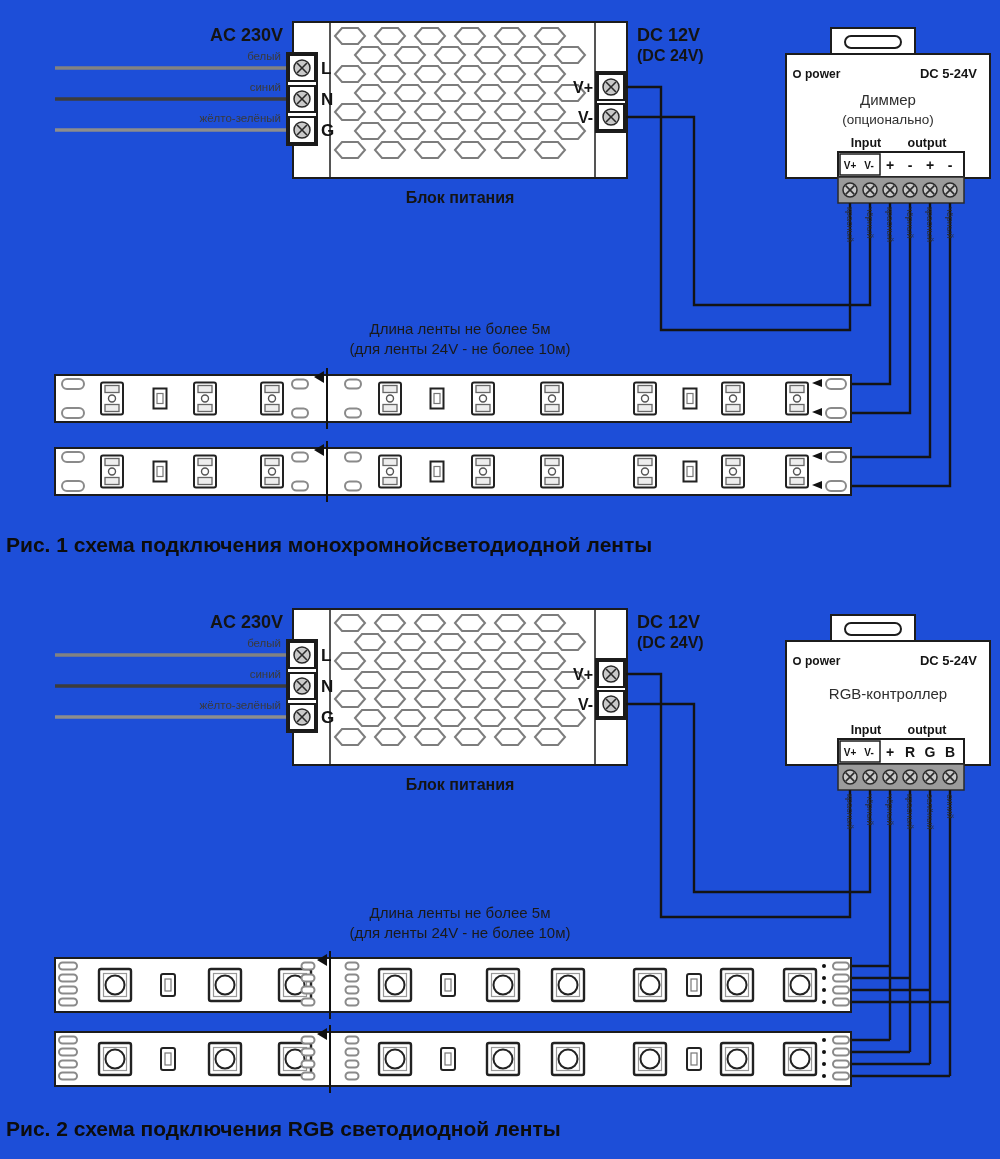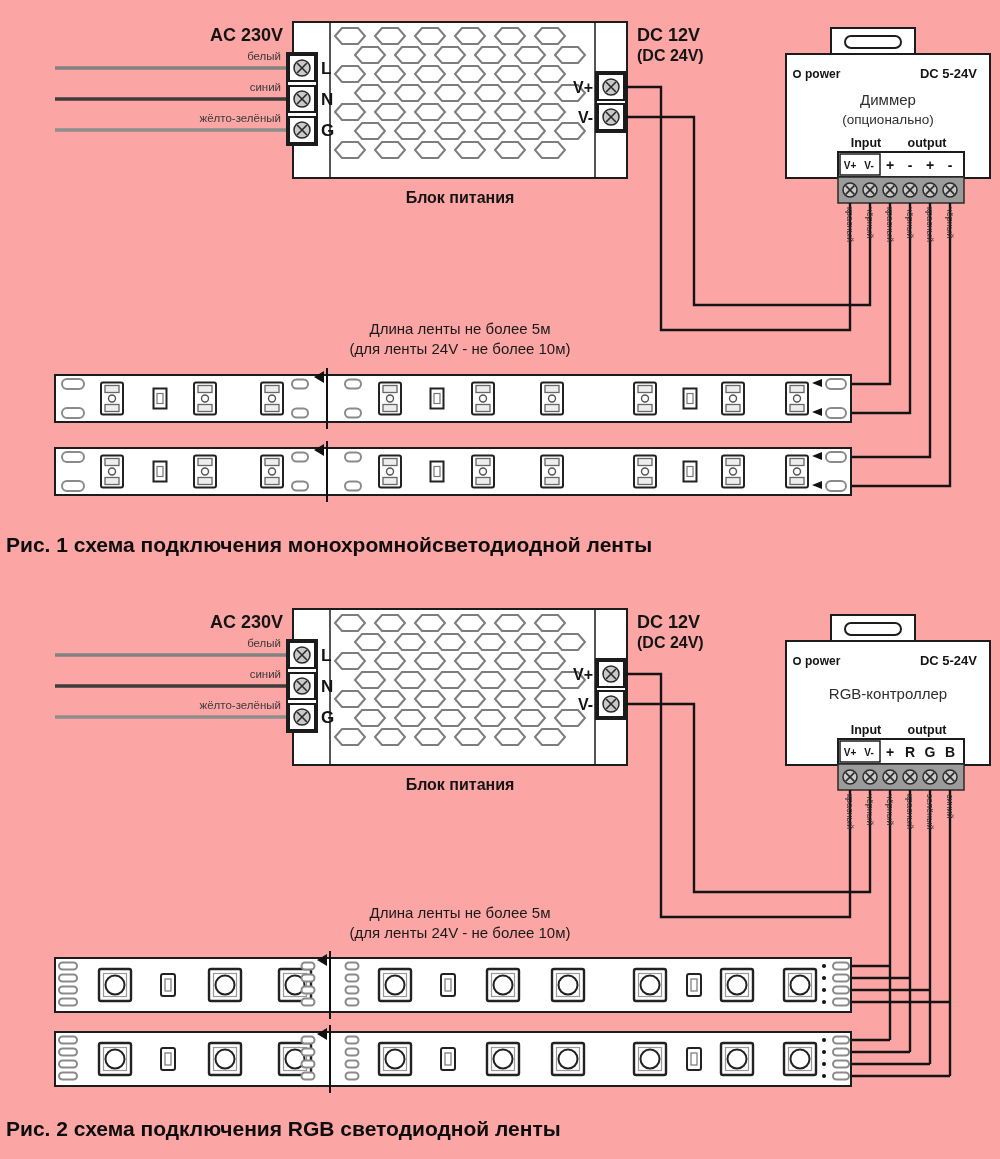--- a/index.html
+++ b/index.html
@@ -1,16 +1,16 @@
 <!DOCTYPE html>
 <html><head>
 <meta charset="utf-8">
 <style>
   html,body{margin:0;padding:0;background:#fbfbfb;}
-  .stage{position:relative;width:1000px;height:1159px;background:#fca5a5;overflow:hidden;}
+  .stage{position:relative;width:1000px;height:1159px;background:#1d4ed8;overflow:hidden;}
   svg text{font-family:"Liberation Sans","DejaVu Sans",sans-serif;fill:#141414;}
   .t-ac{font-size:18px;font-weight:bold;}
   .t-wlab{font-size:11.5px;fill:#3a3a3a;}
   .t-term{font-size:17px;font-weight:bold;}
   .t-vout{font-size:16px;font-weight:bold;}
   .t-psucap{font-size:16px;font-weight:bold;}
   .t-dc{font-size:18px;font-weight:bold;}
   .t-dc2{font-size:16px;font-weight:bold;}
   .t-power{font-size:12px;font-weight:bold;}
   .t-volt{font-size:13px;font-weight:bold;}

